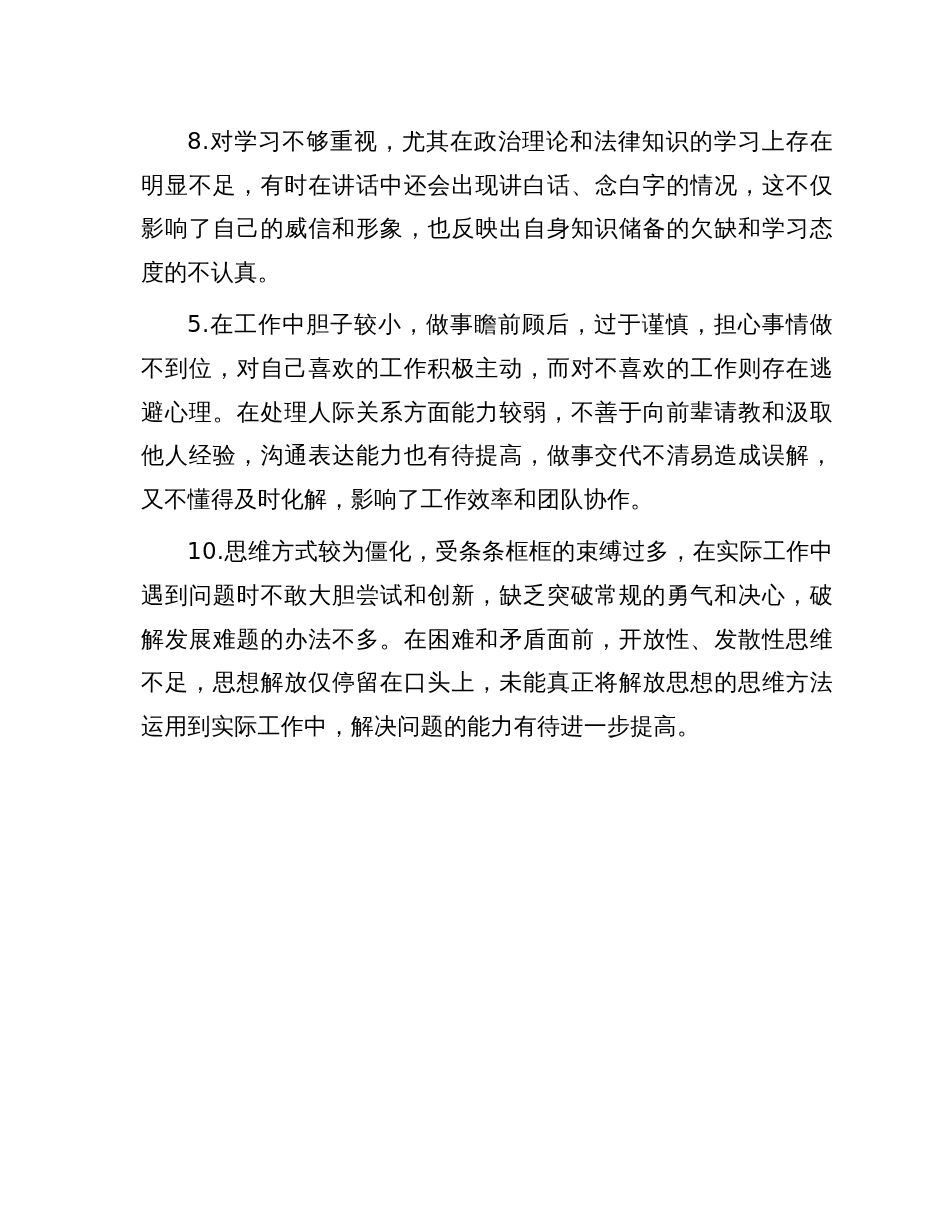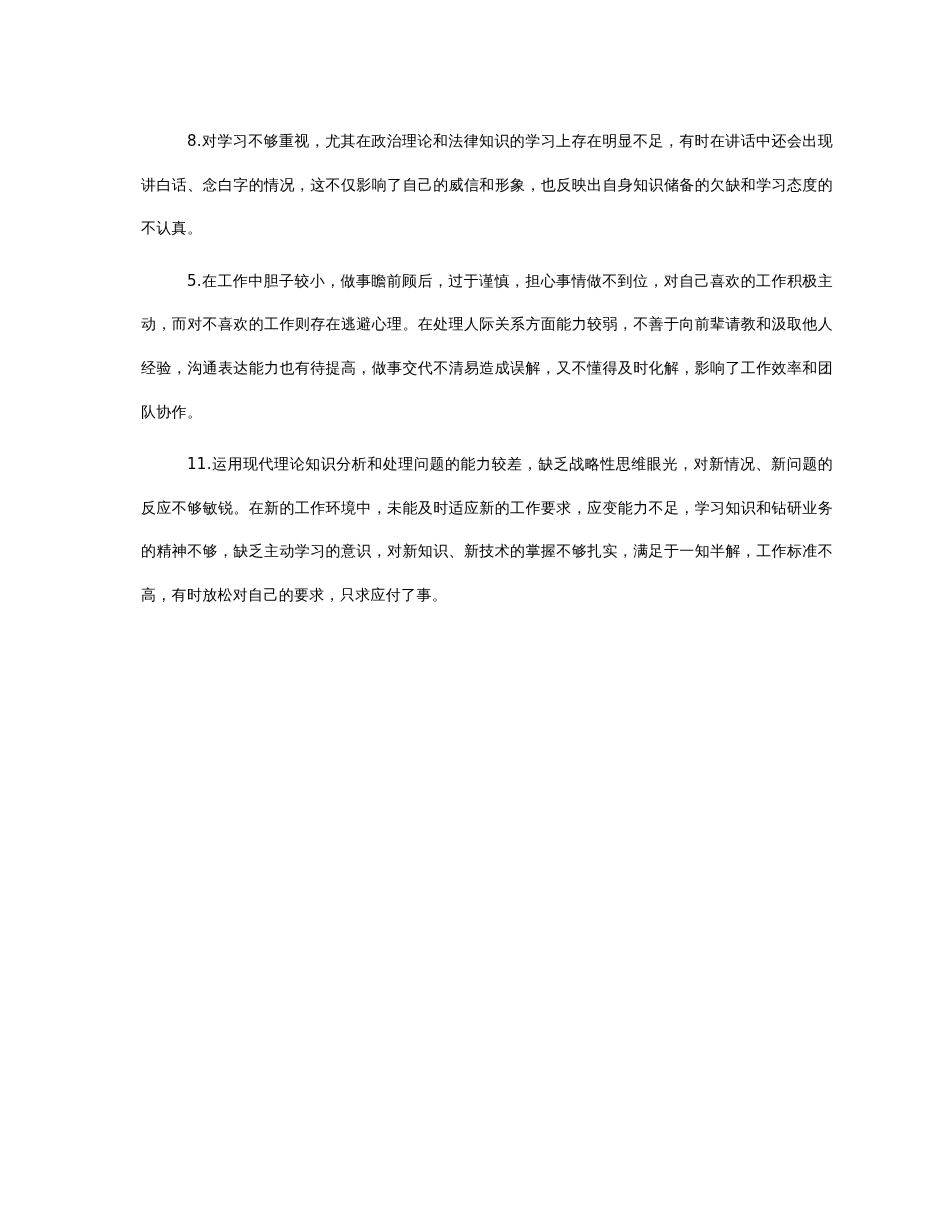--- a/index.html
+++ b/index.html
@@ -3,33 +3,33 @@
 <meta charset="utf-8">
 <style>
   html, body { margin: 0; padding: 0; background: #ffffff; }
   body { width: 950px; height: 1230px; position: relative; overflow: hidden; }
   .page {
     position: absolute;
     left: 141px;
     top: 120px;
     width: 692px;
     font-family: "DejaVu Sans", sans-serif;
-    font-size: 15px;
+    font-size: 23px;
     line-height: 43.7px;
     color: #000000;
     letter-spacing: 0.3px;
   }
   .para {
     margin: 0 0 8.5px 0;
     text-indent: 46px;
     text-align: justify;
     text-align-last: left;
     word-break: break-all;
   }
 </style>
 </head>
 <body>
 
 <div class="page">
   <p class="para">8.对学习不够重视，尤其在政治理论和法律知识的学习上存在明显不足，有时在讲话中还会出现讲白话、念白字的情况，这不仅影响了自己的威信和形象，也反映出自身知识储备的欠缺和学习态度的不认真。</p>
   <p class="para">5.在工作中胆子较小，做事瞻前顾后，过于谨慎，担心事情做不到位，对自己喜欢的工作积极主动，而对不喜欢的工作则存在逃避心理。在处理人际关系方面能力较弱，不善于向前辈请教和汲取他人经验，沟通表达能力也有待提高，做事交代不清易造成误解，又不懂得及时化解，影响了工作效率和团队协作。</p>
-  <p class="para">11.运用现代理论知识分析和处理问题的能力较差，缺乏战略性思维眼光，对新情况、新问题的反应不够敏锐。在新的工作环境中，未能及时适应新的工作要求，应变能力不足，学习知识和钻研业务的精神不够，缺乏主动学习的意识，对新知识、新技术的掌握不够扎实，满足于一知半解，工作标准不高，有时放松对自己的要求，只求应付了事。</p>
+  <p class="para">10.思维方式较为僵化，受条条框框的束缚过多，在实际工作中遇到问题时不敢大胆尝试和创新，缺乏突破常规的勇气和决心，破解发展难题的办法不多。在困难和矛盾面前，开放性、发散性思维不足，思想解放仅停留在口头上，未能真正将解放思想的思维方法运用到实际工作中，解决问题的能力有待进一步提高。</p>
 </div>
 
 </body></html>

